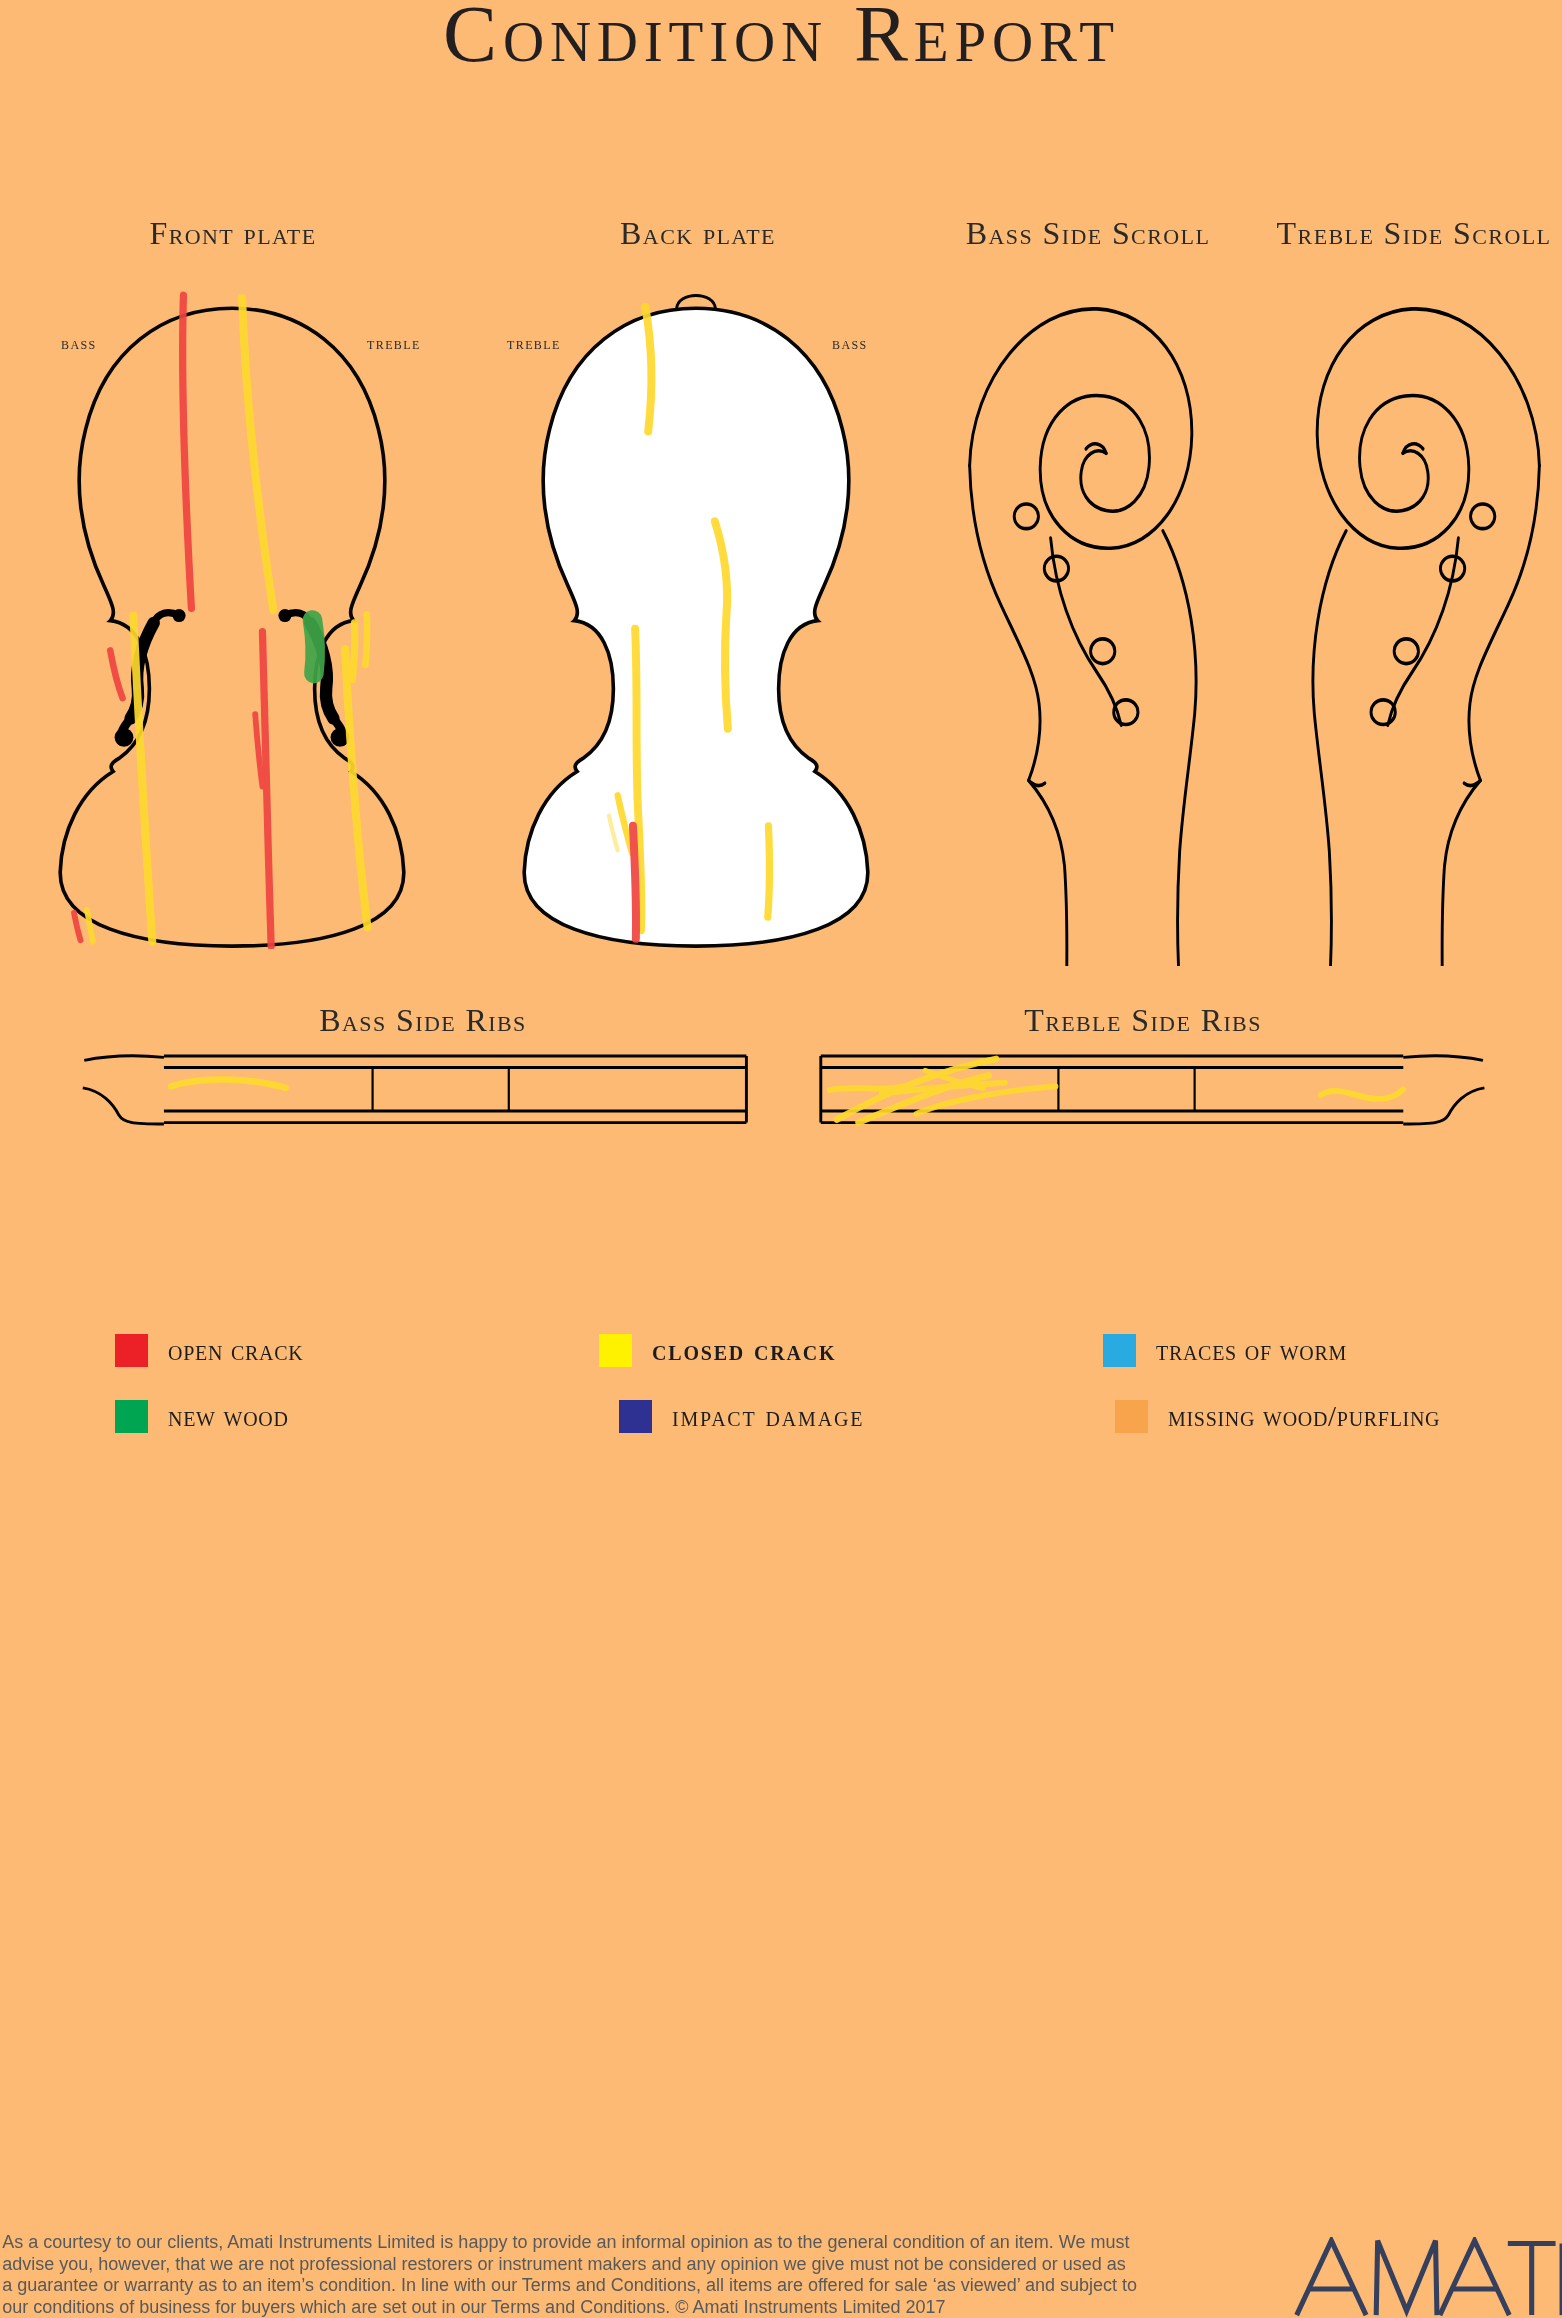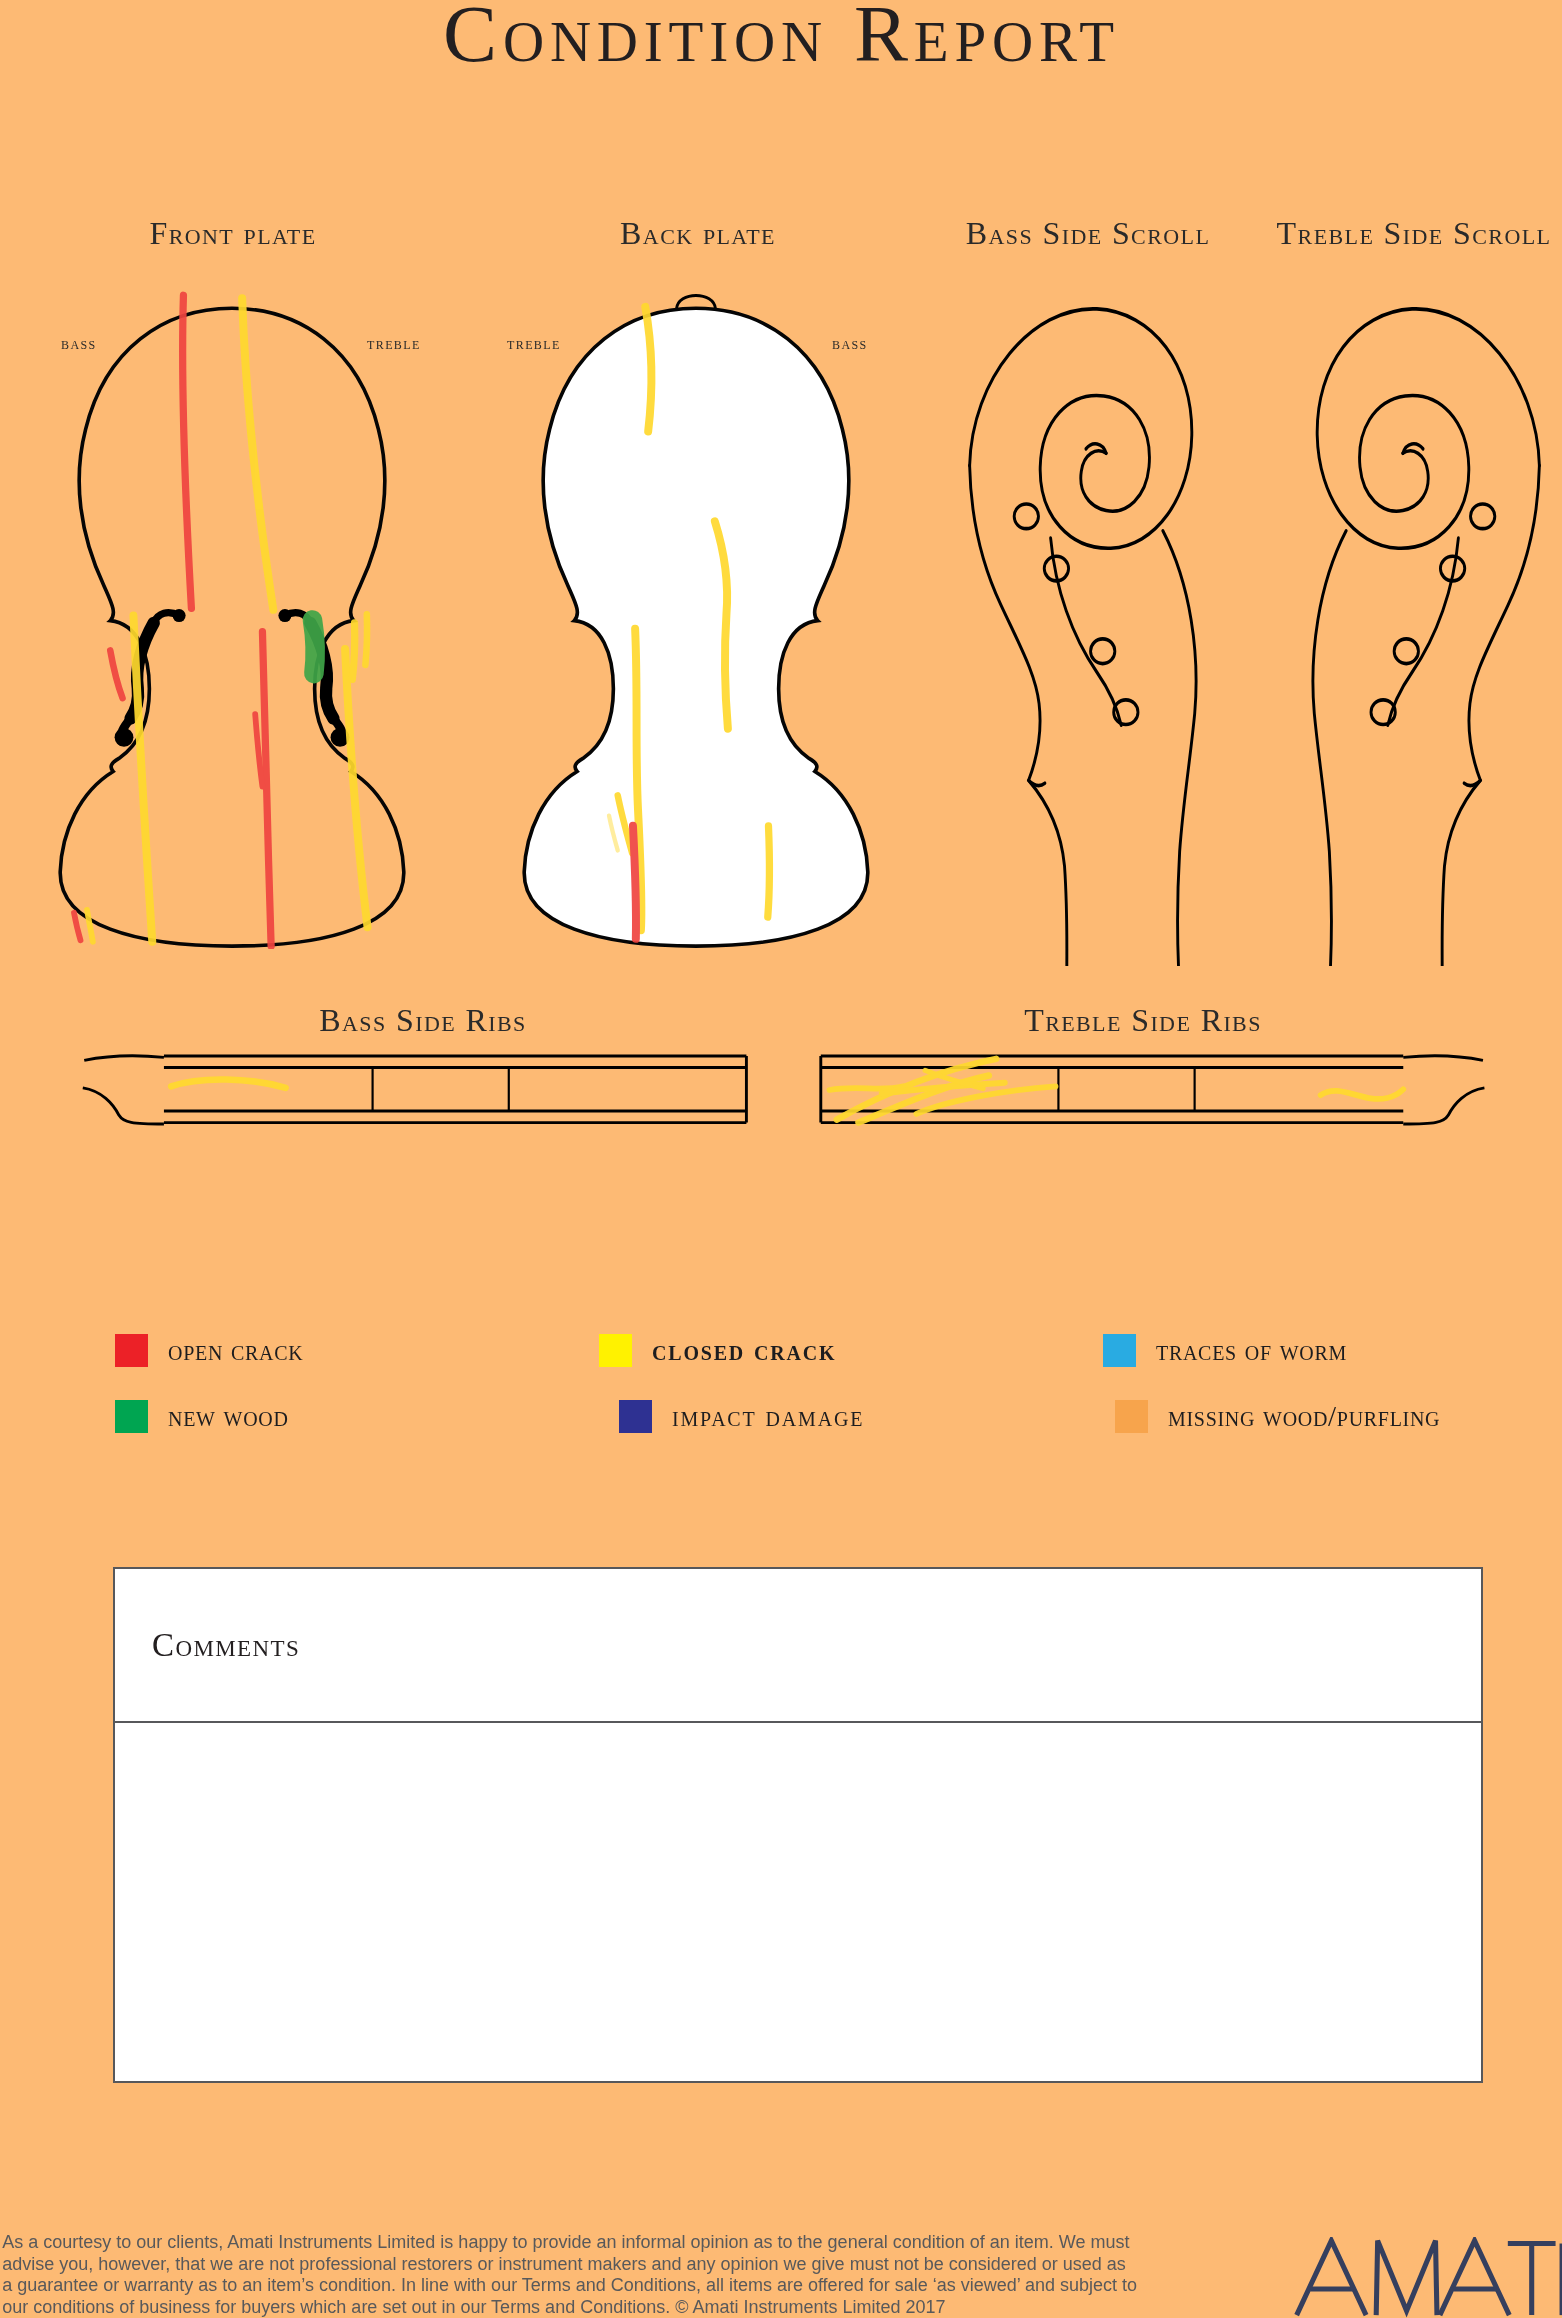--- a/index.html
+++ b/index.html
@@ -160,26 +160,20 @@
   </div>
   <div class="legend-item" style="left:599px;top:1400px;padding-left:20px;">
     <div class="swatch" style="background: rgb(46, 49, 146);"></div>
     <div class="legend-label mid">impact damage</div>
   </div>
   <div class="legend-item" style="left:1103px;top:1400px;padding-left:12px;">
     <div class="swatch" style="background: rgb(247, 164, 76);"></div>
     <div class="legend-label">missing wood/purfling</div>
   </div>
 
-  <div class="comments">
-    <div class="comments-header">
-      <div class="comments-title">Comments</div>
-    </div>
-    <div class="comments-body"></div>
-  </div>
 
   <div class="footer">
     <div>As a courtesy to our clients, Amati Instruments Limited is happy to provide an informal opinion as to the general condition of an item. We must</div>
     <div>advise you, however, that we are not professional restorers or instrument makers and any opinion we give must not be considered or used as</div>
     <div>a guarantee or warranty as to an item’s condition. In line with our Terms and Conditions, all items are offered for sale ‘as viewed’ and subject to</div>
     <div>our conditions of business for buyers which are set out in our Terms and Conditions. © Amati Instruments Limited 2017</div>
   </div>
 
   <svg class="logo-svg" width="274" height="81" viewBox="0 0 378 112" aria-label="AMATI">
     <g stroke="#353F5E" stroke-width="7" fill="none">

